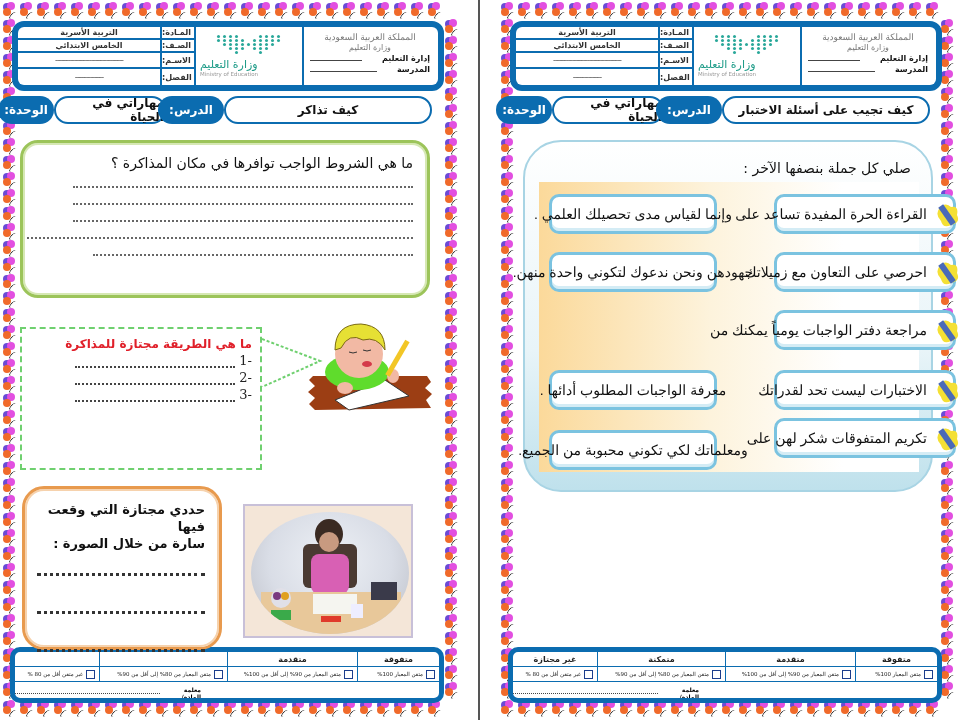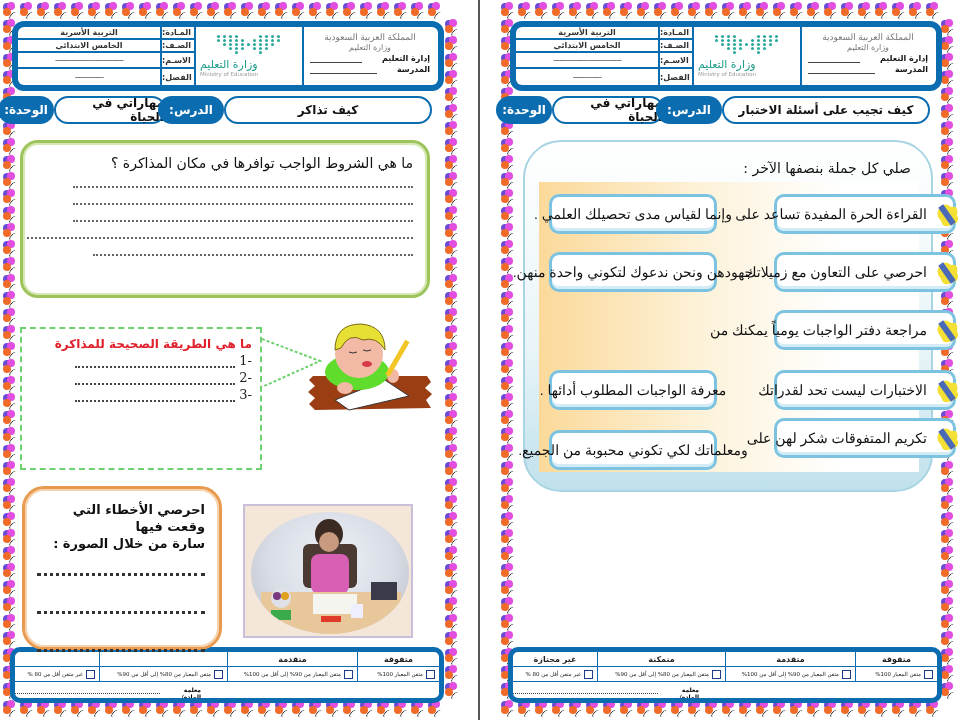--- a/index.html
+++ b/index.html
@@ -22,21 +22,21 @@
   .balloon .str { position: absolute; left: 8px; top: 10px; width: 7px; height: 7px;
     border-left: 1px solid #111; transform: skewX(-35deg); }
 
   
   .hdr { position: absolute; top: 21px; height: 70px; border: 6px solid #0b6cb0; border-radius: 12px;
     background: #0b6cb0; display: flex; flex-direction: row-reverse; overflow: hidden; }
   .hdr .cell { background: #fff; height: 100%; }
   .hdr .kingdom { width: 136px; border-left: 2px solid #0b6cb0; position: relative; direction: rtl; padding: 4px 8px 0 6px; }
   .hdr .kingdom .emblem { font-family: Liberation Sans, sans-serif; font-size: 9px; color: #777; text-align: center; letter-spacing: 1px; line-height: 12px; }
   .hdr .kingdom .emblem2 { font-family: "DejaVu Serif", serif; font-size: 8px; color: #777; text-align: center; line-height: 10px; }
-  .hdr .kingdom .line { font-size: 8px; font-weight: bold; color: #111; line-height: 11px; display: flex; gap: 20px; align-items: center; }
+  .hdr .kingdom .line { font-size: 8px; font-weight: bold; color: #111; line-height: 11px; display: flex; gap: 20px; }
   .hdr .kingdom .line .fill { flex: 1; border-bottom: 1px solid #444; height: 8px; }
   .hdr .ministry { width: 108px; border-left: 2px solid #0b6cb0; position: relative; padding: 6px 4px 0 4px; }
   .hdr .ministry .dots { display: grid; grid-template-columns: repeat(11, 5px); gap: 1px 1px; justify-content: center; margin-top: 2px; }
   .hdr .ministry .dots span { width: 3px; height: 3px; border-radius: 50%; background: #2aa89a; display: block; }
   .hdr .ministry .dots span.off { background: transparent; }
   .hdr .ministry .ar { font-size: 11px; color: #1a9a86; text-align: left; margin-top: 4px; direction: rtl; text-align: left; }
   .hdr .ministry .en { font-size: 5.5px; color: #999; text-align: left; }
   .hdr .info { flex: 1; display: grid; grid-template-columns: 1fr 34px; grid-template-rows: 13px 13px 16px 16px; gap: 0; direction: ltr; }
   .hdr .info div { background: #fff; font-size: 8px; font-weight: bold; color: #333; display: flex; align-items: center; justify-content: center; border-bottom: 2px solid #0b6cb0; }
   .hdr .info div.lab { justify-content: flex-end; padding-right: 3px; border-left: 2px solid #0b6cb0; direction: rtl; }
@@ -995,21 +995,21 @@
   <div class="green-box">
     <div class="q">ما هي الشروط الواجب توافرها في مكان المذاكرة ؟</div>
     <div class="dotline l1"></div>
     <div class="dotline l2"></div>
     <div class="dotline l3"></div>
     <div class="dotline l4"></div>
     <div class="dotline l5"></div>
   </div>
 
   <div class="dash-box">
-    <div class="title">ما هي الطريقة الصحيحة للمذاكرة</div>
+    <div class="title">ما هي الطريقة مجتازة للمذاكرة</div>
     <div class="item">
         <span>-1</span>
         <span class="fill"></span>
       </div>
     <div class="item">
         <span>-2</span>
         <span class="fill"></span>
       </div>
     <div class="item">
         <span>-3</span>
@@ -1027,21 +1027,21 @@
     <ellipse cx="54" cy="36" rx="24" ry="24" fill="#f2b9a4"></ellipse>
     <path d="M30,32 Q30,6 56,6 Q80,8 80,32 Q72,18 58,22 Q44,14 36,30 Z" fill="#e6e034" stroke="#7a6a10" stroke-width="1"></path>
     <ellipse cx="62" cy="46" rx="5" ry="3" fill="#d43a4a"></ellipse>
     <path d="M44,34 q4,2 8,0 M58,32 q4,2 8,0" stroke="#333" stroke-width="1" fill="none"></path>
     <ellipse cx="40" cy="70" rx="8" ry="6" fill="#f2b9a4"></ellipse>
     <ellipse cx="88" cy="58" rx="6" ry="7" fill="#f2b9a4"></ellipse>
     <rect x="90" y="20" width="5" height="40" fill="#f2c626" transform="rotate(30 92 40)"></rect>
   </svg>
 
   <div class="orange-box">
-    <div class="t">احرصي الأخطاء التي وقعت فيها</div>
+    <div class="t">حددي مجتازة التي وقعت فيها</div>
     <div class="t">سارة من خلال الصورة :</div>
     <div class="fill first"></div>
     <div class="fill"></div>
     <div class="fill"></div>
   </div>
 
   <div class="photo">
     <div class="oval">
       <svg width="158" height="122" viewBox="0 0 158 122">
         <rect x="52" y="32" width="54" height="44" fill="#4a3a32" rx="6"></rect>

